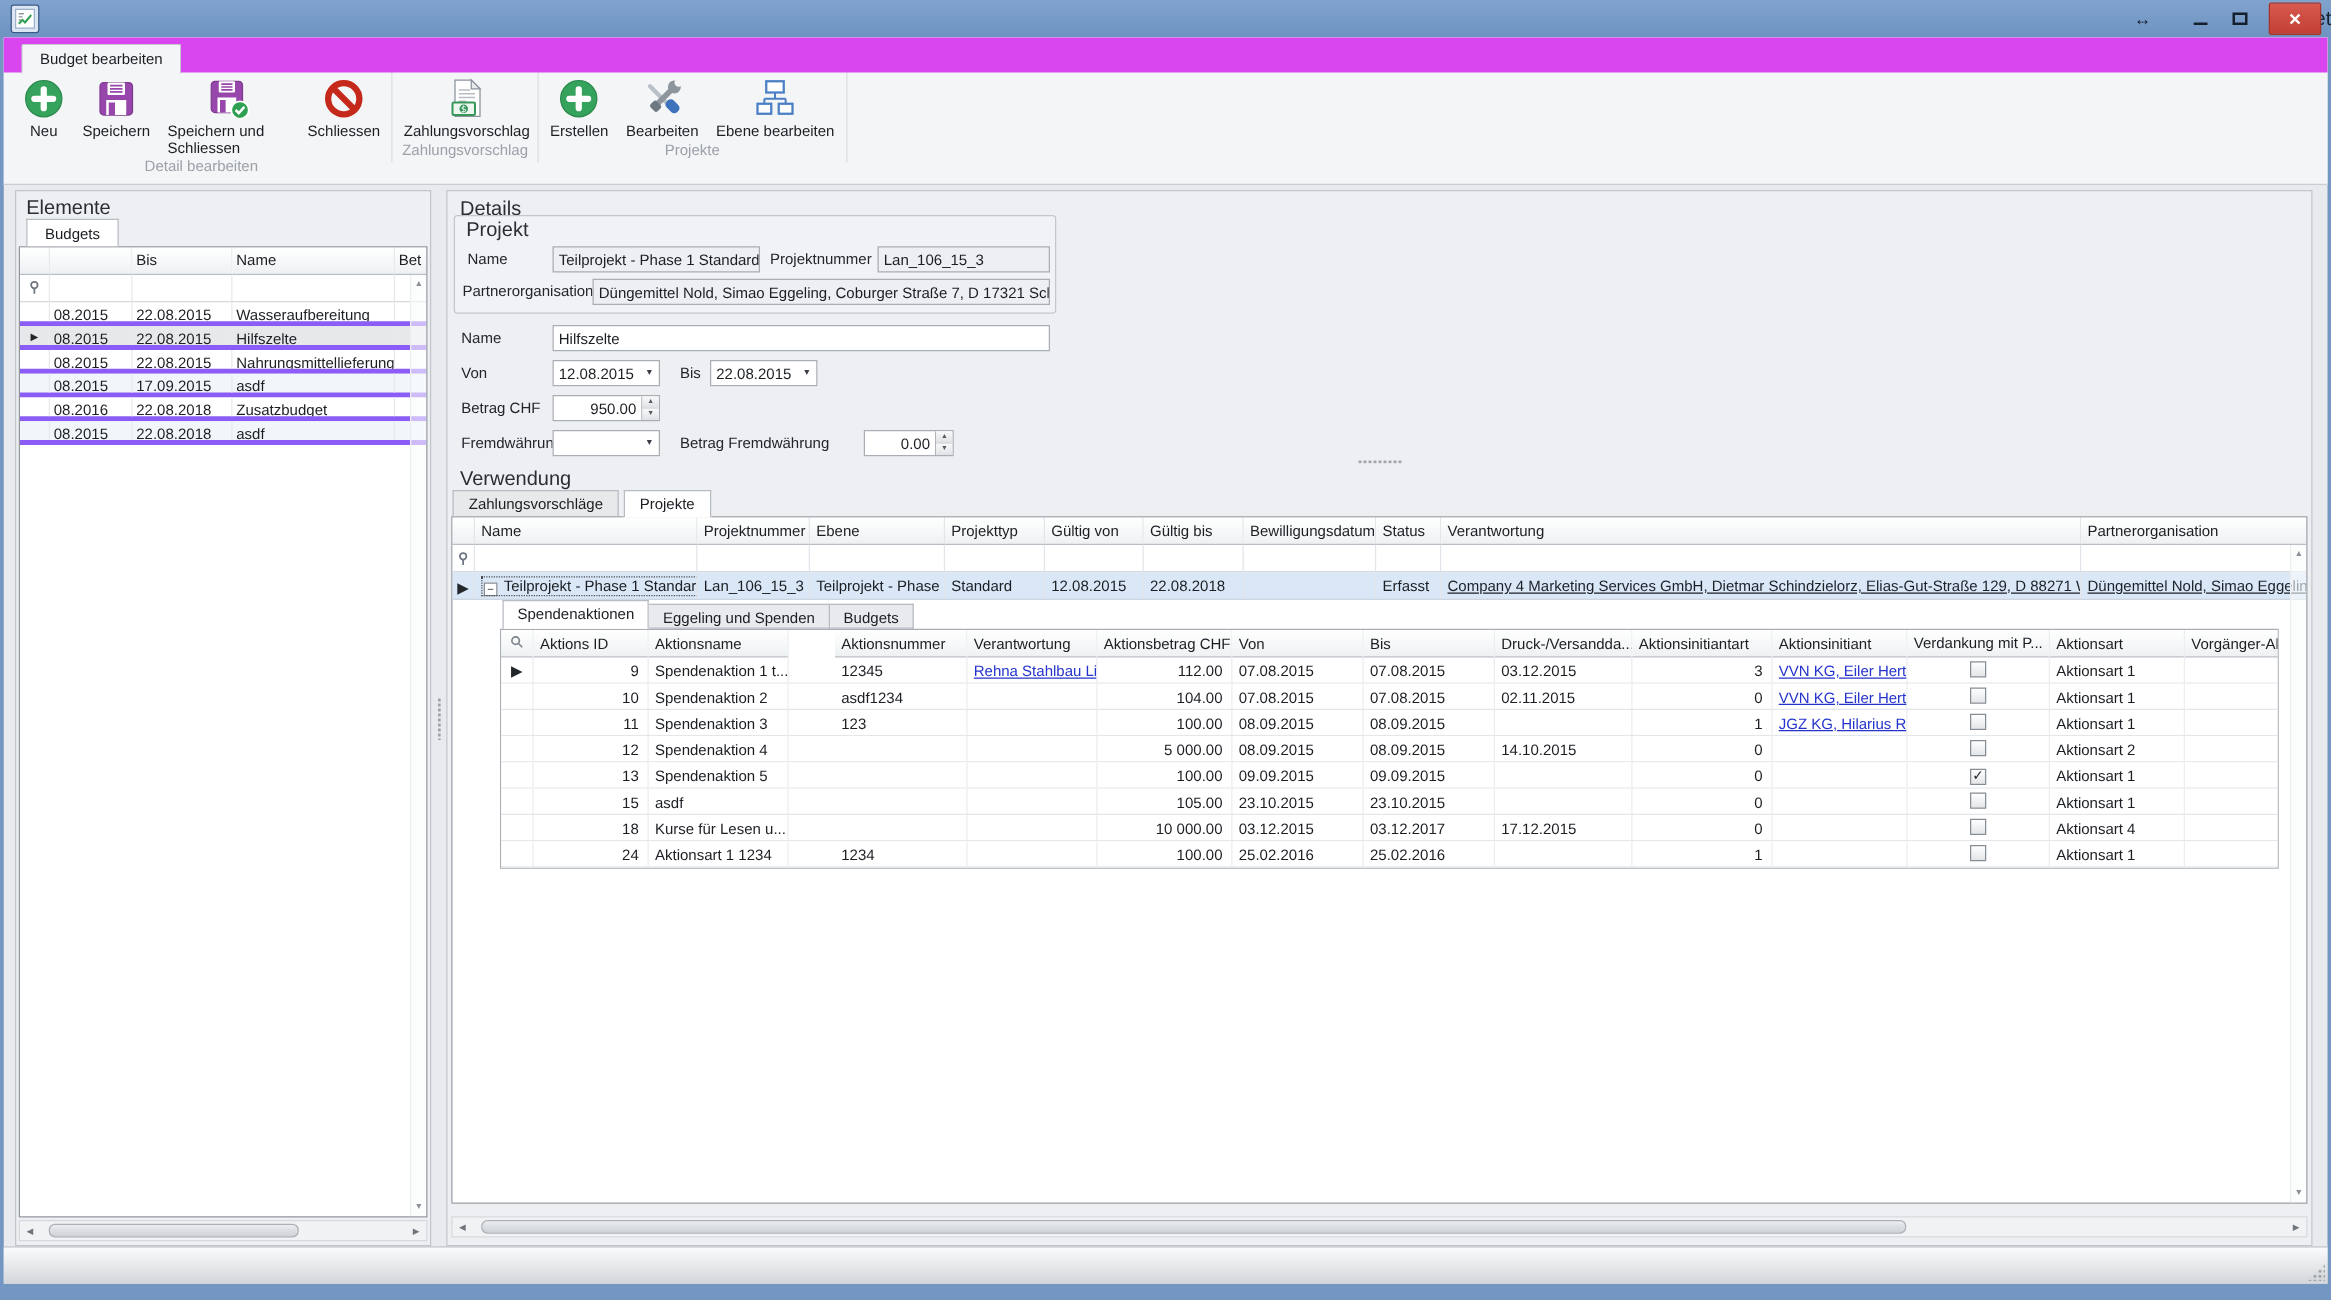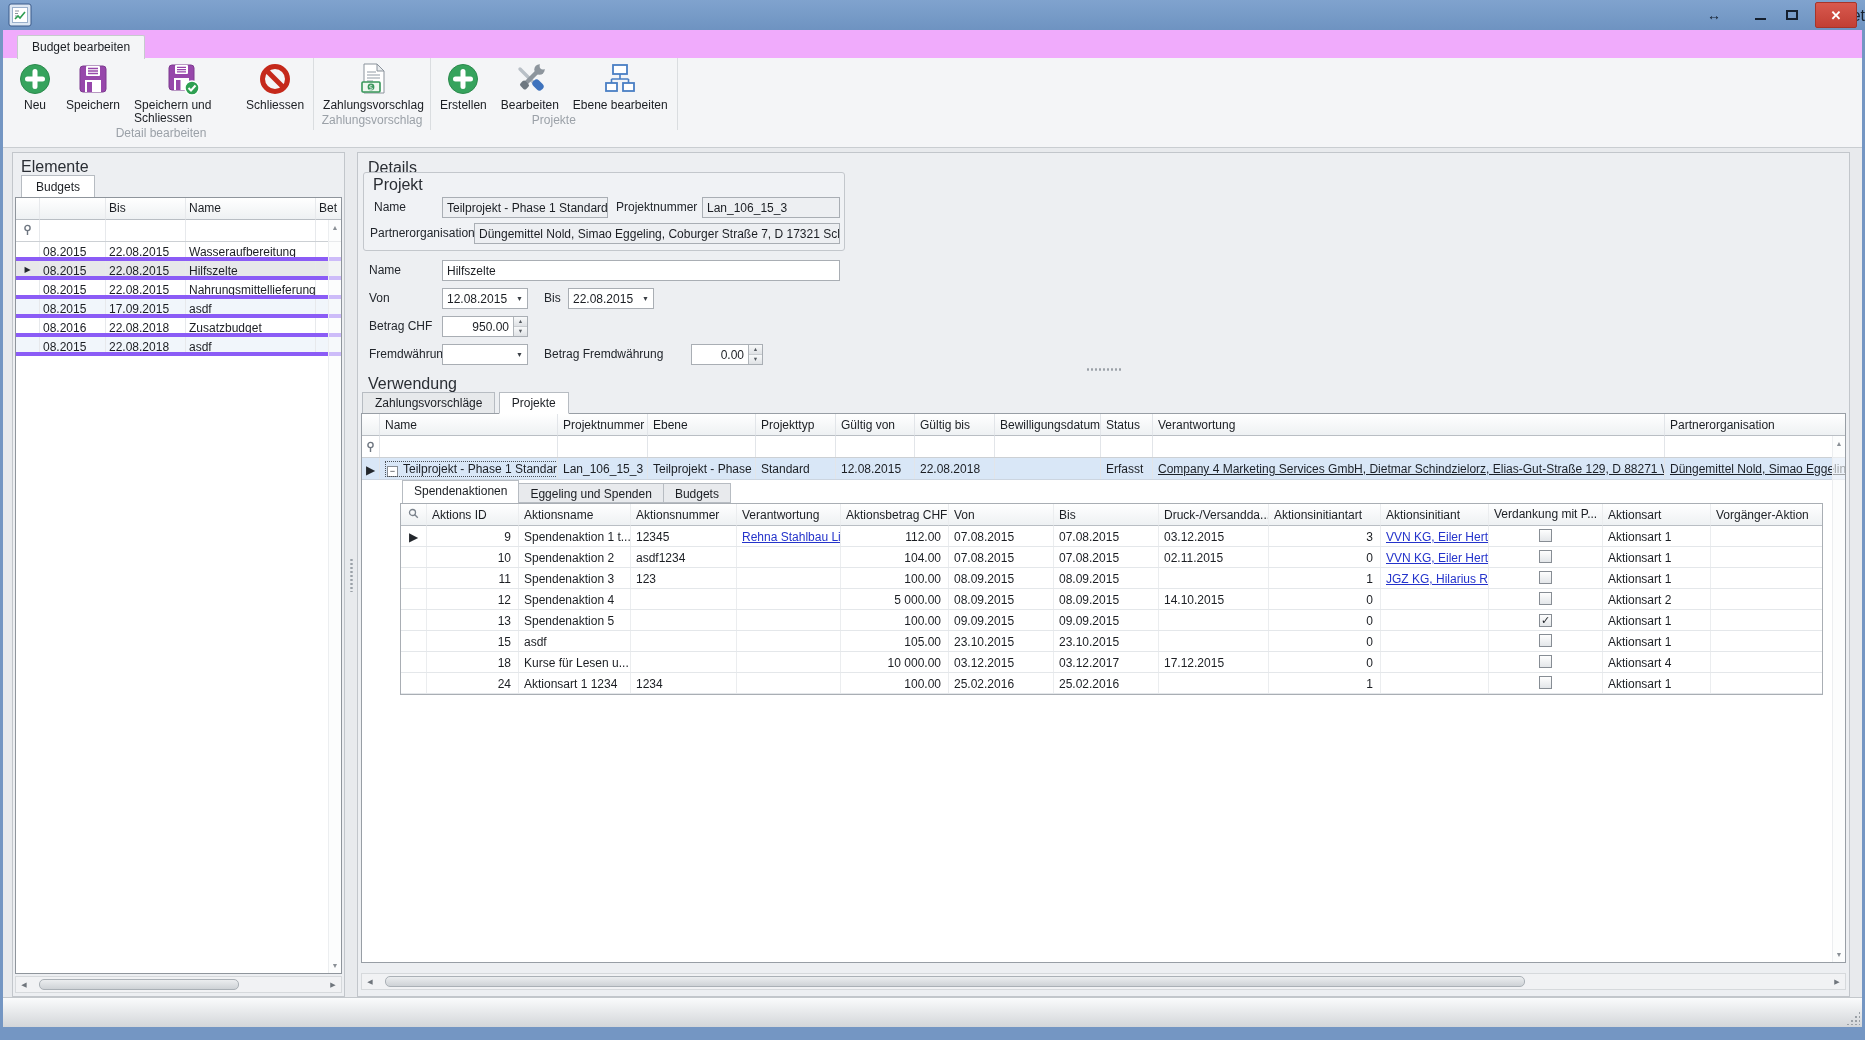--- a/index.html
+++ b/index.html
@@ -28,21 +28,21 @@
     background:linear-gradient(#d8594e,#c23f34); color:#fff; font-size:13px;
     font-weight:bold; border:1px solid #a83429; }
 
   
   .frame { position:absolute; left:3px; right:3px; top:30px; bottom:13px;
     background:#e8eaed; }
 
   
   .ribbon { position:absolute; left:0; right:0; top:0; height:118px;
     background:#f4f5f7; border-bottom:1px solid #c9cdd1; }
-  .ribbon-tabrow { height:28px; background:#f0abfc; position:relative; }
+  .ribbon-tabrow { height:28px; background:#d946ef; position:relative; }
   .ribbon-tab { position:absolute; left:14px; top:5px; height:24px;
     background:#f4f5f7; border:1px solid #c6cace; border-bottom:none;
     border-radius:2px 2px 0 0; padding:4px 14px 0 14px; z-index:2; }
   .ribbon-body { display:flex; height:72px; padding-left:6px; }
   .ribbon-group { display:flex; flex-direction:column; border-right:1px solid #dadde0; padding:0 2px; }
   .ribbon-buttons { display:flex; flex:1; padding-top:2px; align-items:flex-start; }
   .ribbon-button { display:flex; flex-direction:column; align-items:center;
     padding:2px 7px 0 7px; min-width:46px; }
   .ribbon-button .ric { width:34px; height:34px; }
   .ribbon-button .lbl { font-size:12px; line-height:13px; text-align:left;
@@ -162,21 +162,21 @@
   .dhint { height:26px; background:#edeff2; border:1px solid #d3d7da;
     display:flex; align-items:center; padding-left:14px; color:#a8adb3;
     font-size:12px; position:relative; overflow:hidden; }
   .dhint .deco { position:absolute; right:0; top:0; bottom:0; width:250px;
     background:linear-gradient(110deg,rgba(255,255,255,0) 0%,rgba(255,255,255,.95) 45%,#cfc3e6 75%,#b2a0d2 100%); }
   .igrid { border:1px solid #a9aeb4; background:#fff; }
   .irow { display:flex; height:21px; background:#fff; border-bottom:1px solid #e4e7ea; }
   .ic { border-right:1px solid #ebedef; padding:4px 5px 0 5px; white-space:nowrap;
     overflow:hidden; font-size:12px; }
   .ic0 { width:26px; text-align:center; padding:4px 0 0 0; }
-  .ic1 { width:92px; } .ic2 { width:112px; } .ic3 { width:106px; } .ic4 { width:104px; }
+  .ic1 { width:92px; } .ic2 { width:112px; } .ic3 { width:106px;margin-left:37px; } .ic4 { width:104px; }
   .ic5 { width:108px; } .ic6 { width:105px; } .ic7 { width:105px; } .ic8 { width:110px; }
   .ic9 { width:112px; } .ic10 { width:108px; } .ic11 { width:114px; text-align:center; padding-top:3px; }
   .ic12 { width:108px; } .ic13 { flex:1; border-right:none; }
   .ralign { text-align:right; padding-right:7px; }
   .chk { display:inline-flex; width:13px; height:13px; border:1px solid #878d94;
     background:linear-gradient(#fefefe,#e3e6e9); align-items:center; justify-content:center;
     font-size:11px; line-height:11px; color:#1d2126; }
 
   
   .statusbar { position:absolute; left:0; right:0; bottom:0; height:30px;

